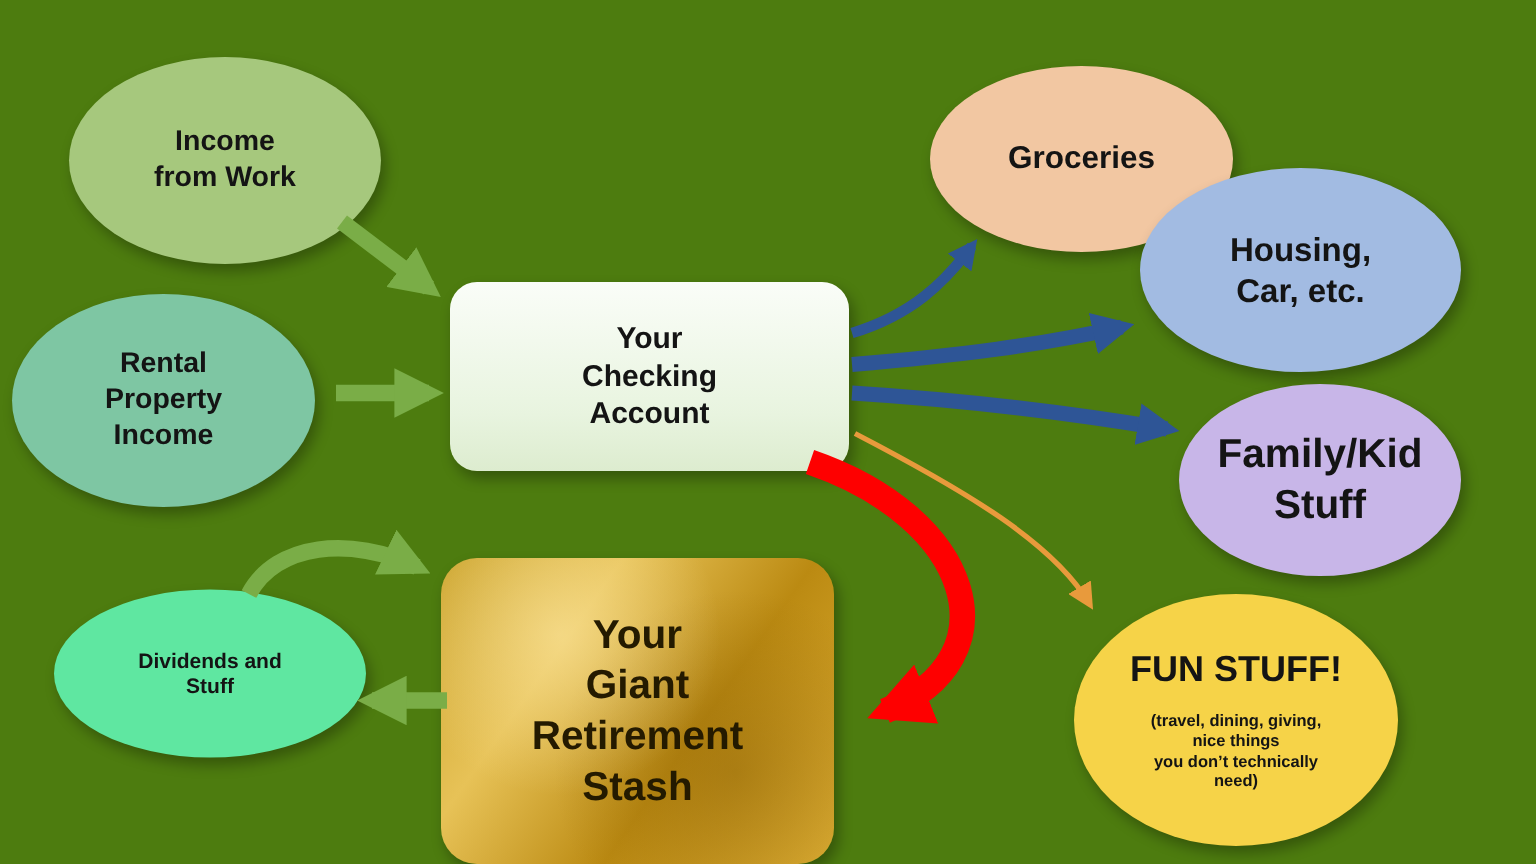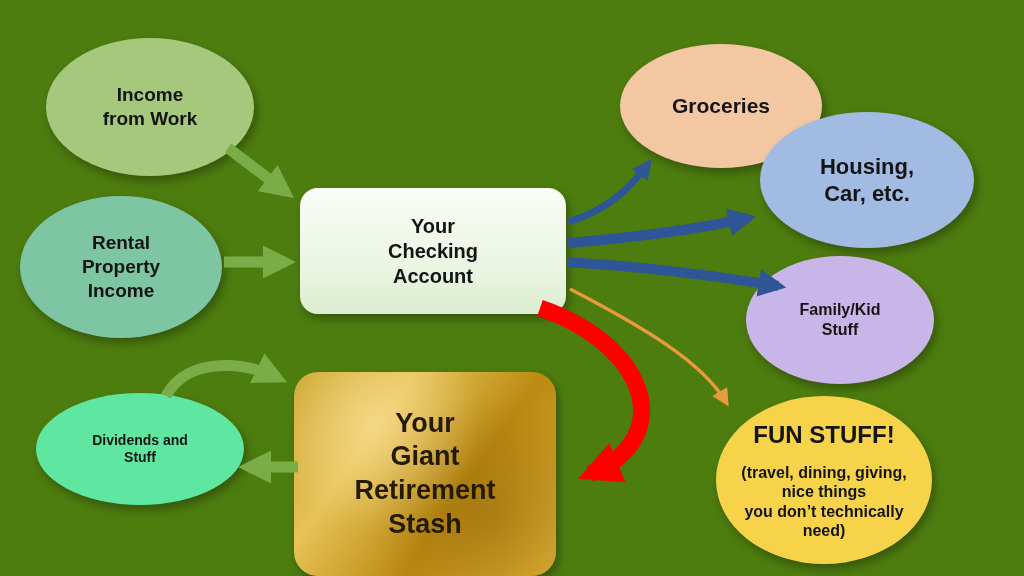--- a/index.html
+++ b/index.html
@@ -10,31 +10,31 @@
   }
   .node{
     position:absolute;display:flex;align-items:center;justify-content:center;
     text-align:center;font-weight:bold;color:#141414;
     white-space:pre-line;line-height:1.25;
     box-shadow:3px 5px 9px rgba(0,0,0,0.30);
   }
   .ellipse{border-radius:50%;}
   
   .n-income    {left:46px;  top:38px;  width:208px; height:138px; background:#a6c87d; font-size:19px;}
-  .n-rental    {left:20px;  top:196px; width:202px; height:142px; background:#7ec6a3; font-size:19px;}
+  .n-rental    {left:8px;  top:196px; width:202px; height:142px; background:#7ec6a3; font-size:19px;}
   .n-checking  {left:300px; top:188px; width:266px; height:126px;
                 background:linear-gradient(180deg,#fafdf8 0%,#e8f4df 70%,#ddeccf 100%);
                 border-radius:18px; font-size:20px;}
   .n-groceries {left:620px; top:44px;  width:202px; height:124px; background:#f2c7a2; font-size:21px;}
   .n-housing   {left:760px; top:112px; width:214px; height:136px; background:#a2bbe2; font-size:22px;}
-  .n-family    {left:746px; top:256px; width:188px; height:128px; background:#c8b6e8; font-size:16px;}
+  .n-family    {left:786px; top:256px; width:188px; height:128px; background:#c8b6e8; font-size:27px;}
   .n-fun       {left:716px; top:396px; width:204px; height:156px; background:#f6d348;
                 flex-direction:column; padding:6px;}
   .n-fun .fun-title{font-size:24px;font-weight:bold;}
-  .n-fun .fun-sub{font-size:16px;font-weight:bold;line-height:1.2;margin-top:13px;}
+  .n-fun .fun-sub{font-size:11px;font-weight:bold;line-height:1.2;margin-top:13px;}
   .n-stash     {left:294px; top:372px; width:262px; height:204px;
                 background:
                   radial-gradient(circle at 30% 25%, rgba(255,235,170,0.55), rgba(255,235,170,0) 45%),
                   radial-gradient(circle at 75% 70%, rgba(120,80,0,0.35), rgba(120,80,0,0) 50%),
                   linear-gradient(125deg,#caa22a 0%,#e7c257 30%,#bb8a12 62%,#e0b136 100%);
                 border-radius:24px; font-size:27px; color:#241a00;}
   .n-dividends {left:36px;  top:393px; width:208px; height:112px; background:#5fe7a1; font-size:14px;}
   .arrow-layer{position:absolute;left:0;top:0;width:1024px;height:576px;pointer-events:none;}
 </style>
 </head>

